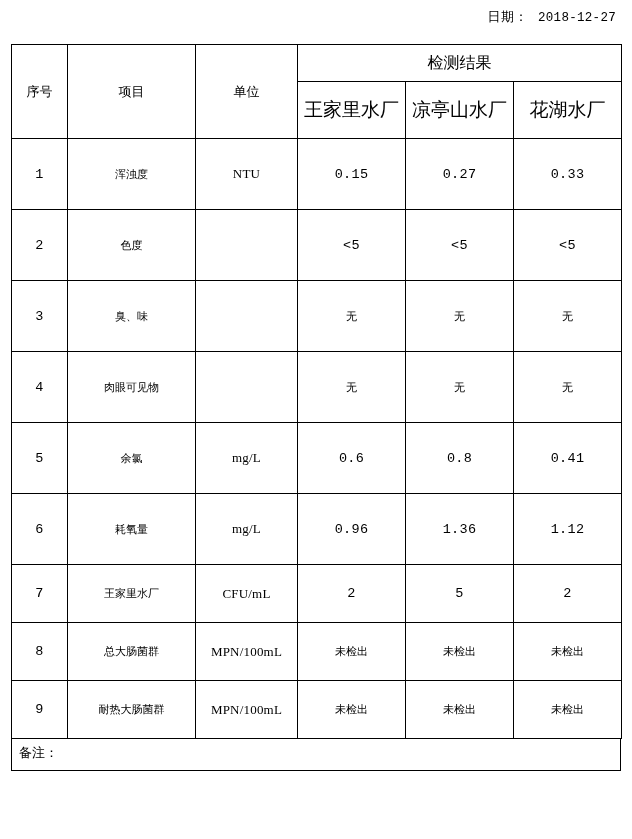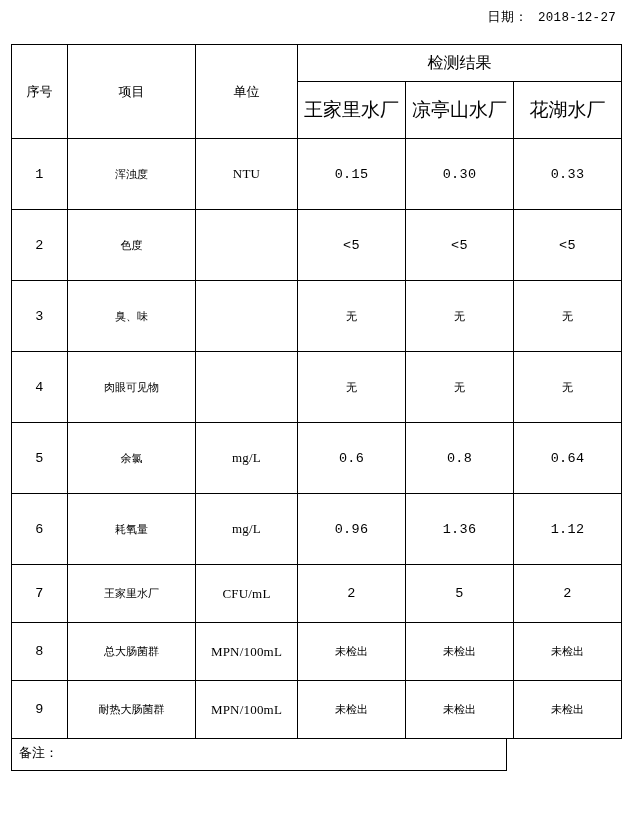--- a/index.html
+++ b/index.html
@@ -88,21 +88,21 @@
   }
   tr.data-row.short td { height: 57px; }
   tr.data-row td.unit {
     font-family: Liberation Serif, serif;
     font-size: 13px;
     letter-spacing: 0.2px;
   }
   .note-box {
     position: absolute;
     left: 11px;
-    width: 496px;
+    width: 610px;
     box-sizing: border-box;
     border: 1px solid #000000;
     border-top: none;
     height: 32px;
     padding: 5px 0 0 7px;
     font-family: "Liberation Sans", "DejaVu Sans", sans-serif;
     font-size: 13px;
     text-align: left;
   }
 </style>
@@ -137,21 +137,21 @@
         <th class="hdr-sub">凉亭山水厂</th>
         <th class="hdr-sub">花湖水厂</th>
       </tr>
     </thead>
     <tbody>
       <tr class="data-row">
         <td class="num">1</td>
         <td>浑浊度</td>
         <td class="unit">NTU</td>
         <td class="value-num">0.15</td>
-        <td class="value-num">0.30</td>
+        <td class="value-num">0.27</td>
         <td class="value-num">0.33</td>
       </tr>
       <tr class="data-row">
         <td class="num">2</td>
         <td>色度</td>
         <td class="unit"></td>
         <td class="value-num">&lt;5</td>
         <td class="value-num">&lt;5</td>
         <td class="value-num">&lt;5</td>
       </tr>
@@ -170,21 +170,21 @@
         <td>无</td>
         <td>无</td>
         <td>无</td>
       </tr>
       <tr class="data-row">
         <td class="num">5</td>
         <td>余氯</td>
         <td class="unit">mg/L</td>
         <td class="value-num">0.6</td>
         <td class="value-num">0.8</td>
-        <td class="value-num">0.64</td>
+        <td class="value-num">0.41</td>
       </tr>
       <tr class="data-row">
         <td class="num">6</td>
         <td>耗氧量</td>
         <td class="unit">mg/L</td>
         <td class="value-num">0.96</td>
         <td class="value-num">1.36</td>
         <td class="value-num">1.12</td>
       </tr>
       <tr class="data-row short">

